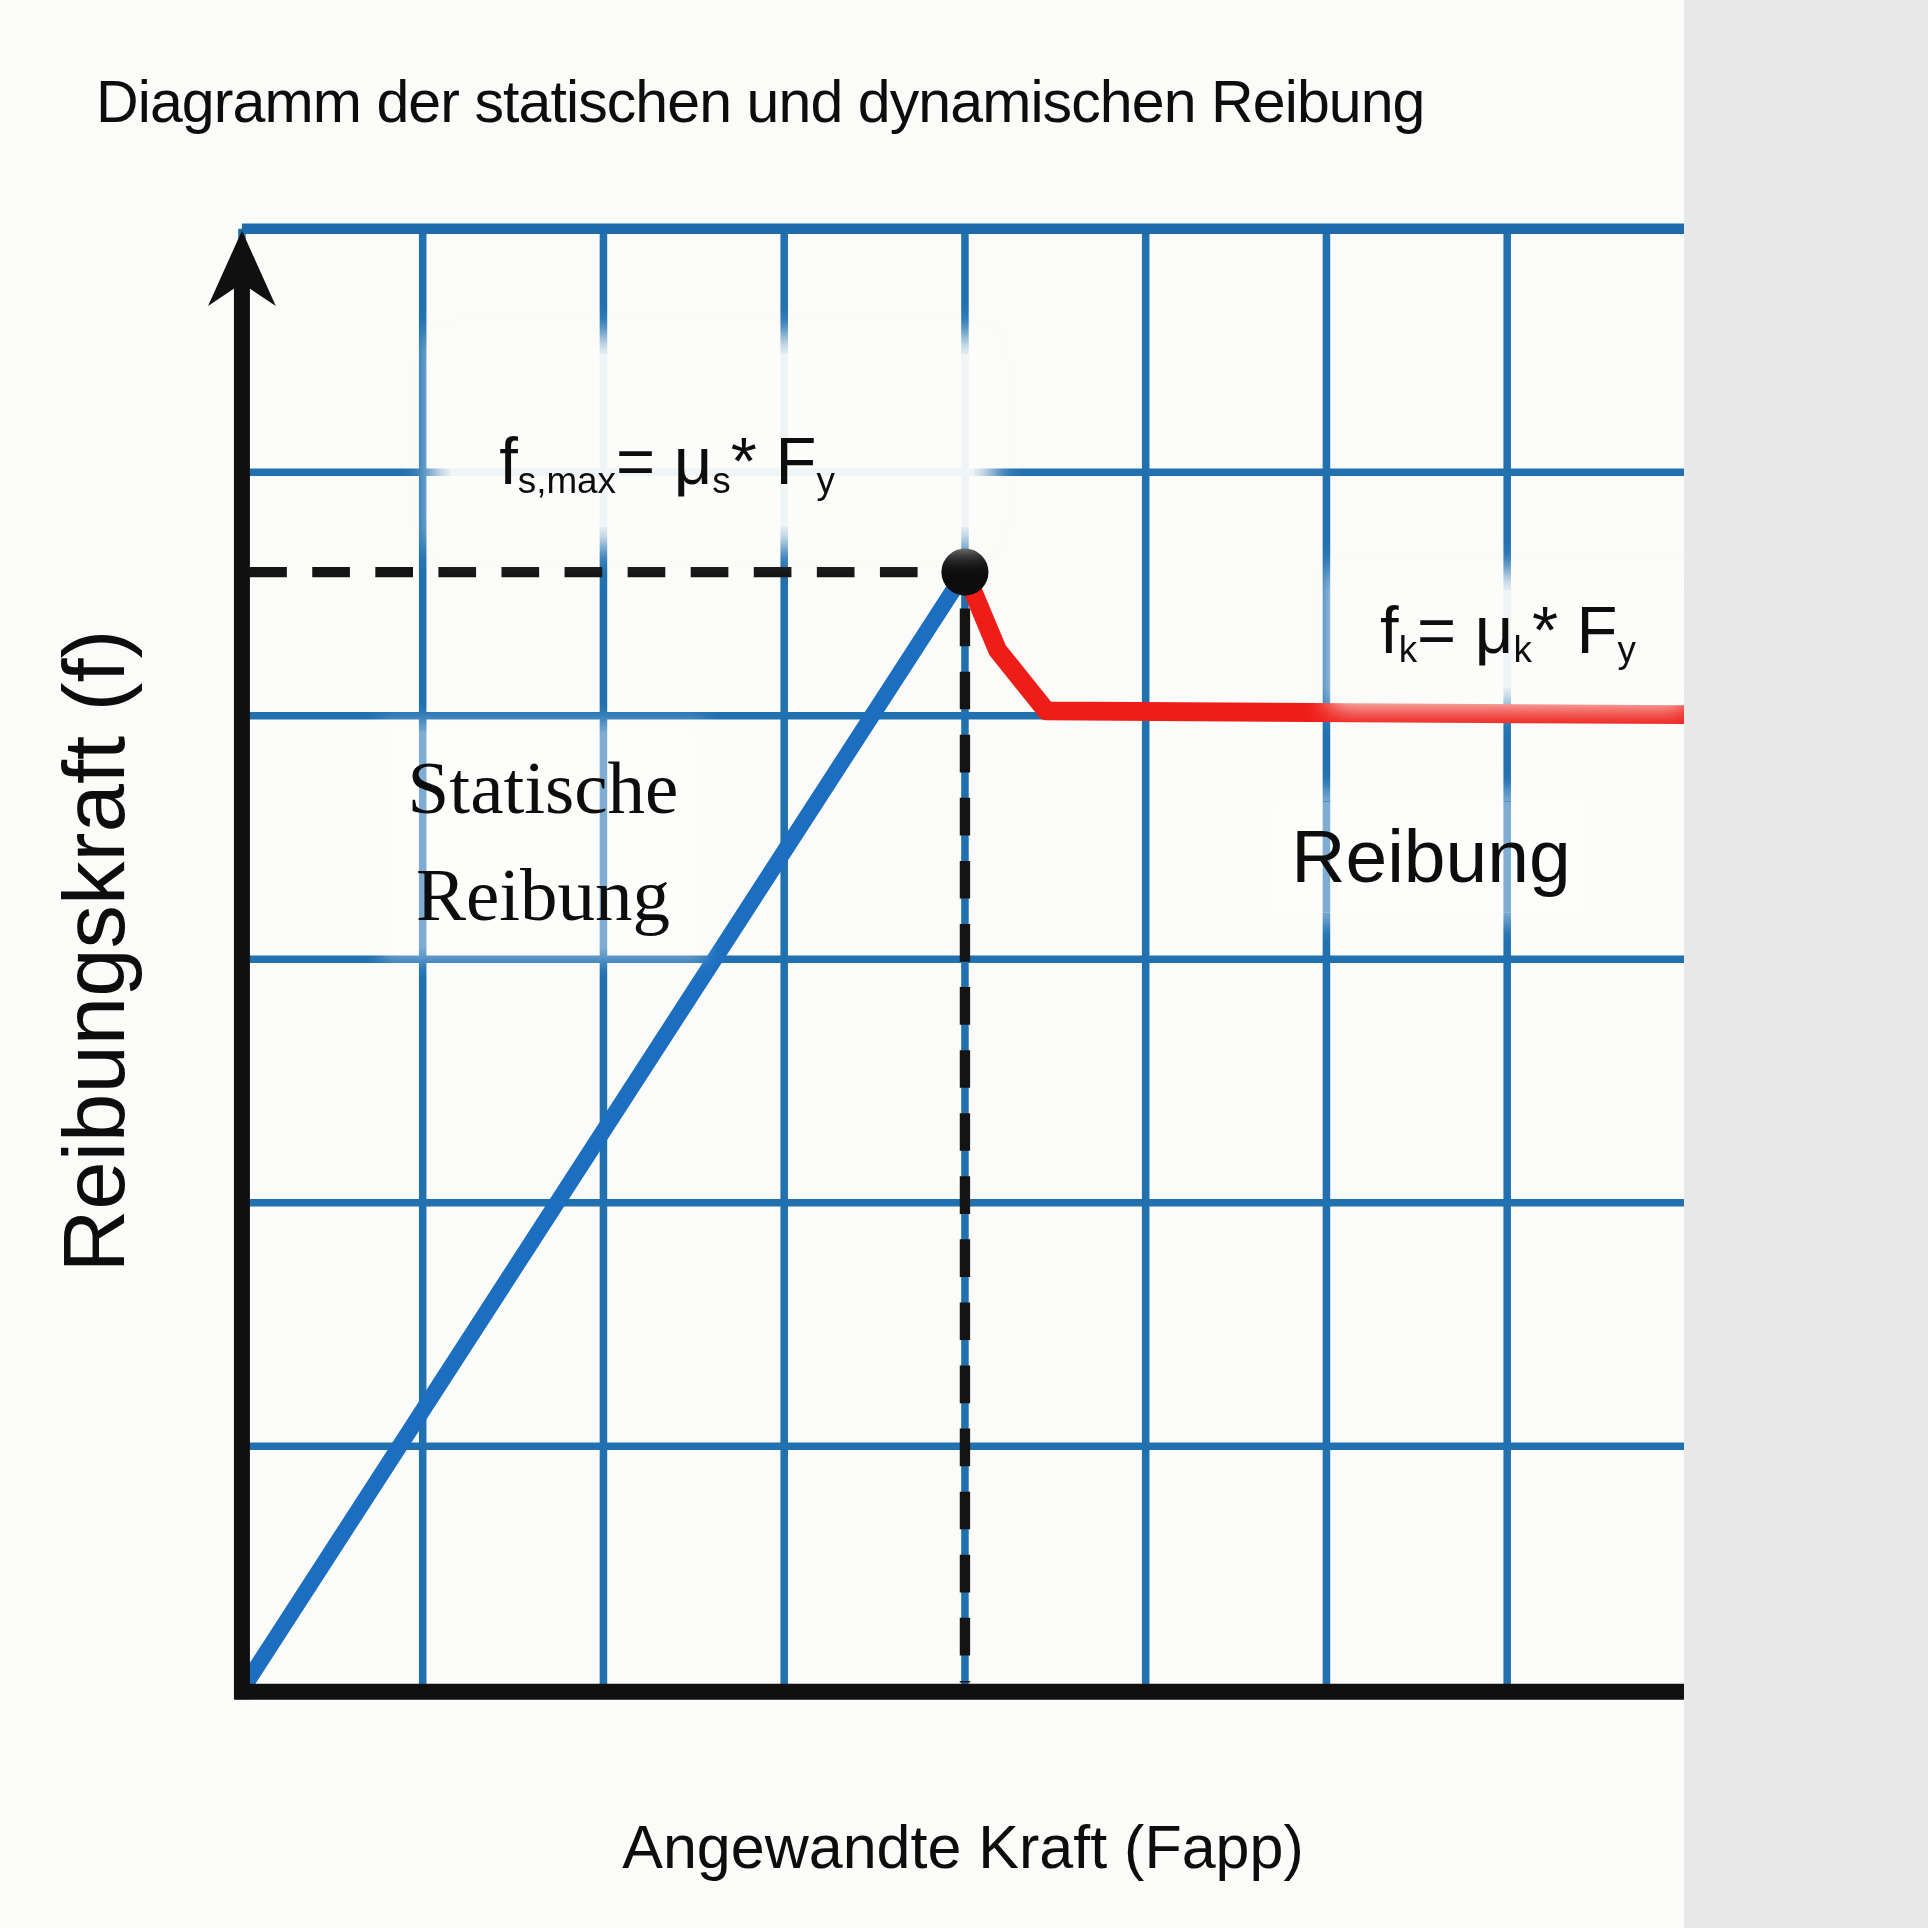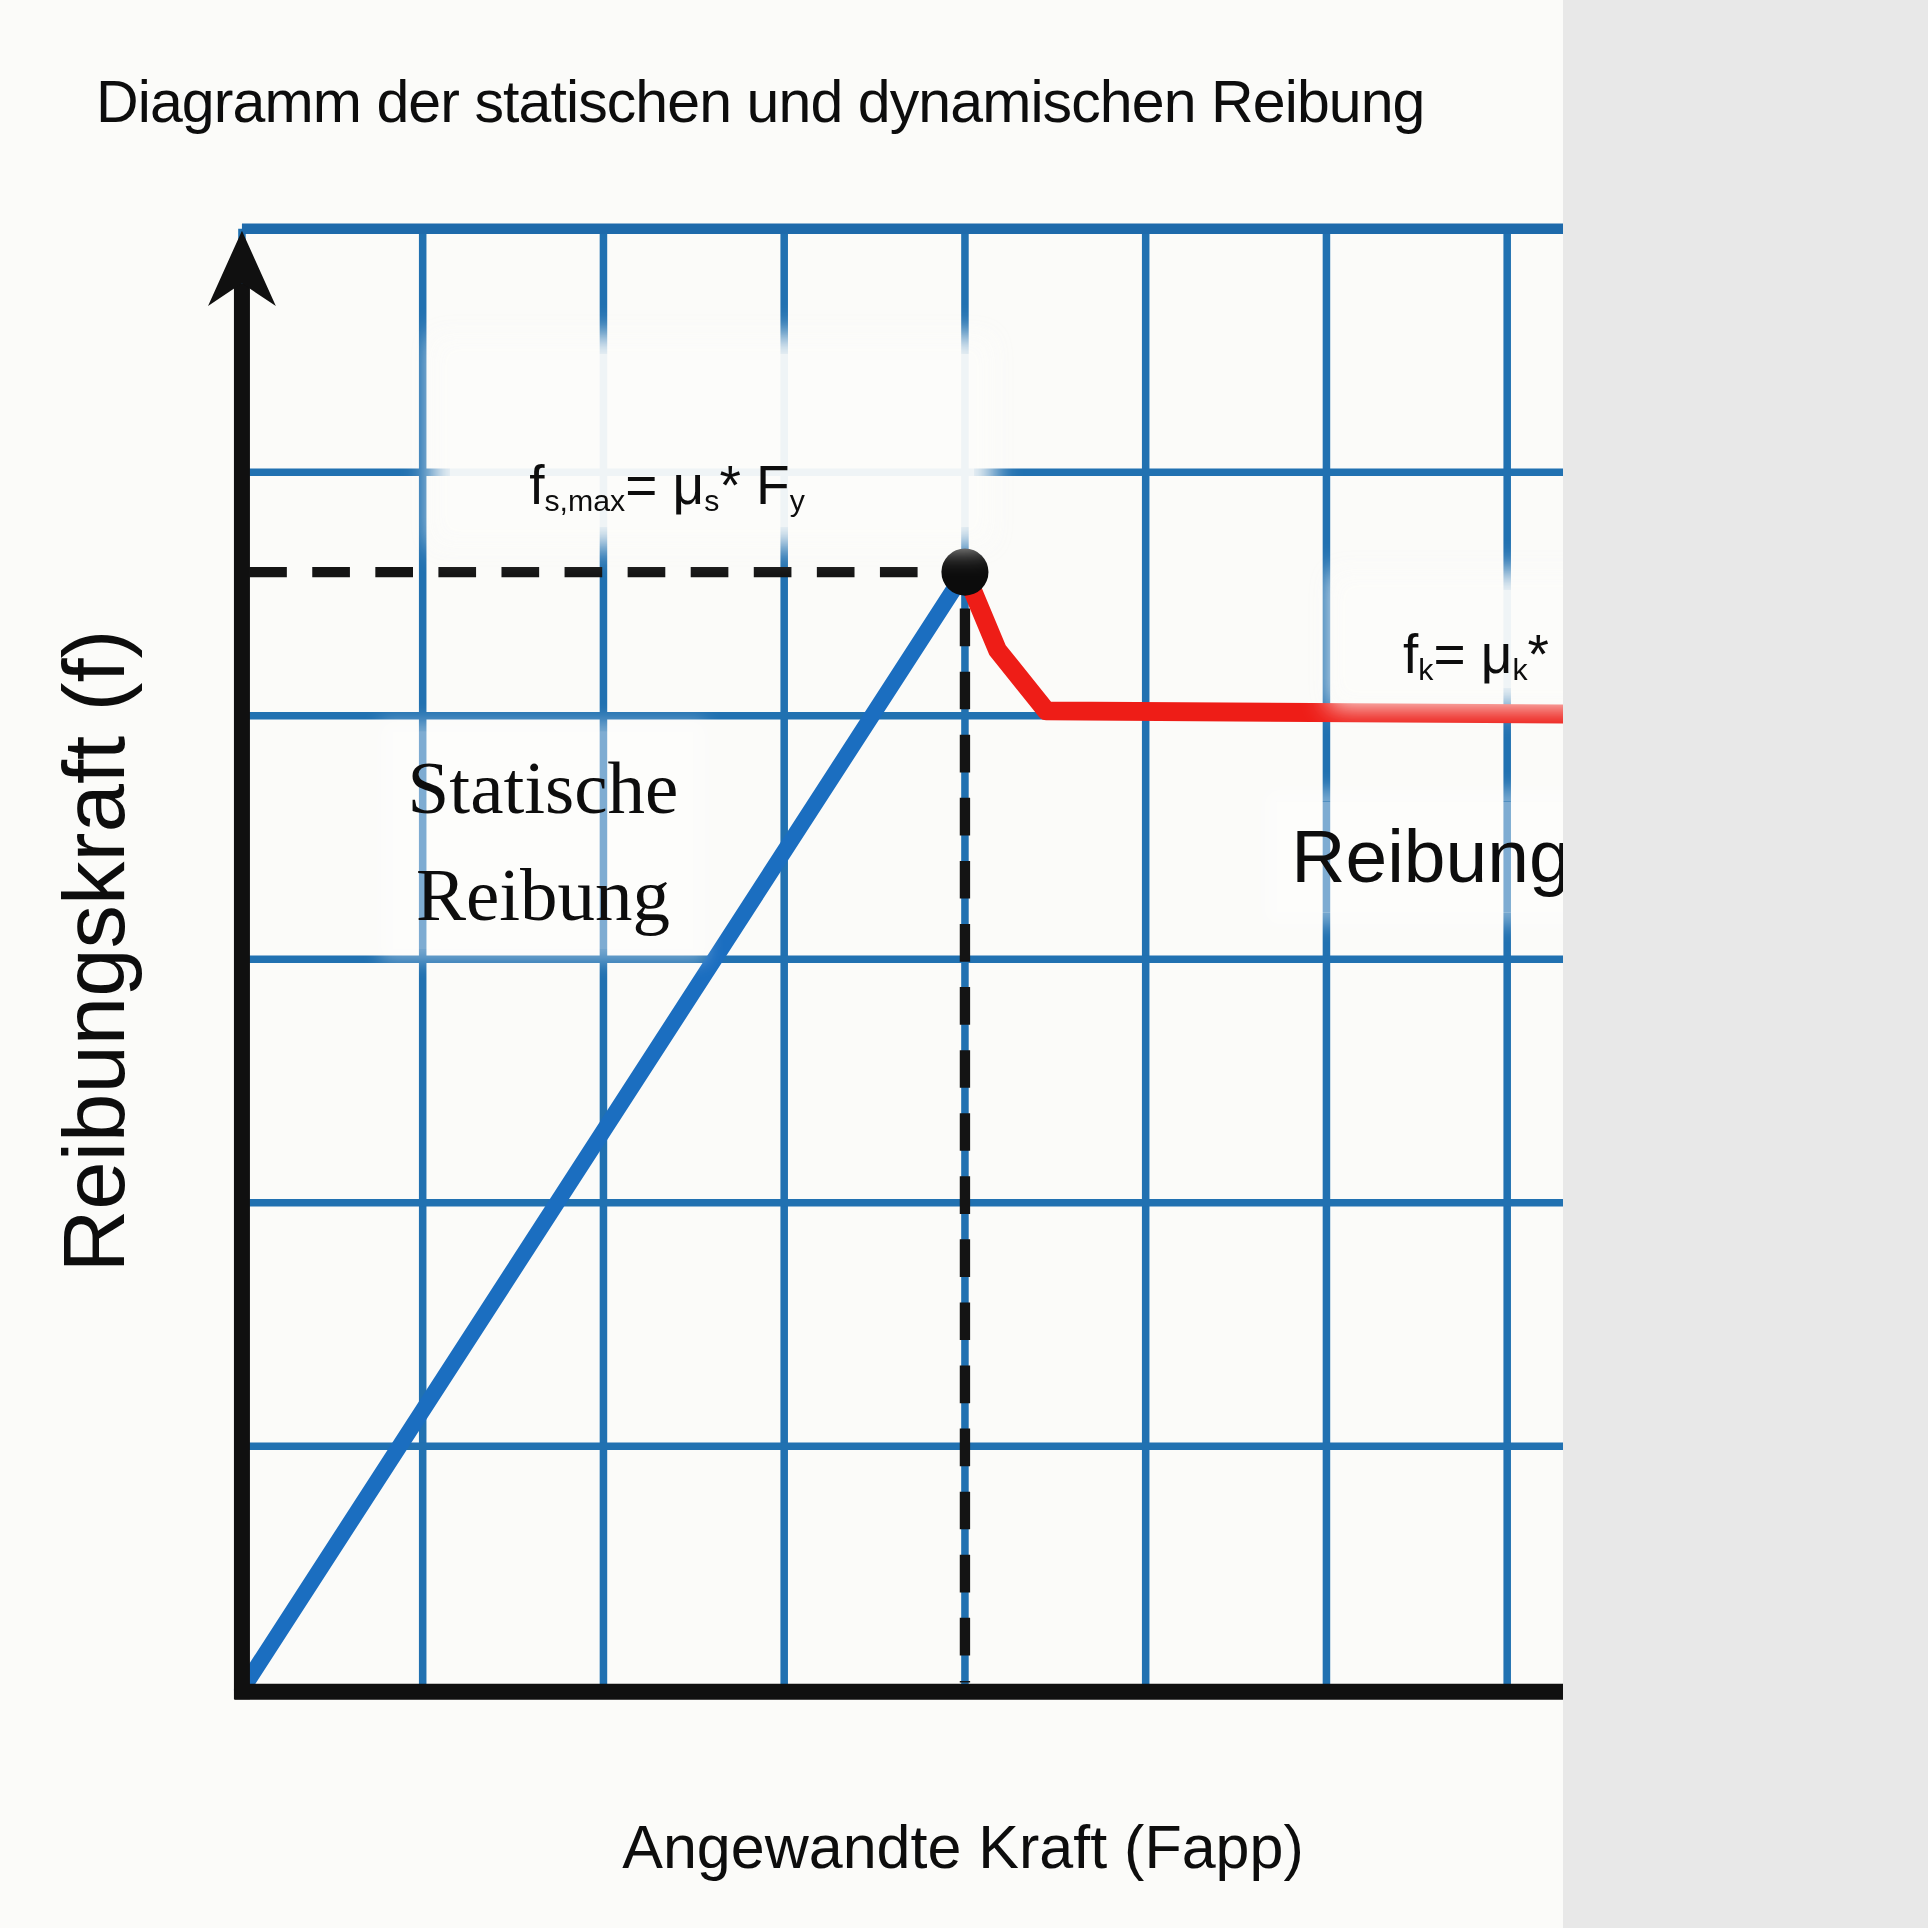--- a/index.html
+++ b/index.html
@@ -1,29 +1,29 @@
 <!DOCTYPE html>
 <html style="font-size:15px"><head>
 <meta charset="utf-8">
 <style>
   html,body{margin:0;padding:0;background:#e8e8e8;}
-  .canvas{position:relative;width:1563px;height:1928px;background:#fbfbf9;
+  .canvas{position:relative;width:1684px;height:1928px;background:#fbfbf9;
           font-family:"Liberation Sans",sans-serif;color:#0d0d0d;overflow:hidden;}
   .canvas svg{position:absolute;left:0;top:0;}
   .halo{position:absolute;background:rgba(252,252,250,0.94);
         box-shadow:0 0 24.5px 19px rgba(252,252,250,0.94);z-index:2;}
   .halo1{left:450px;top:354px;width:524px;height:173px;}
   .halo2{left:1348px;top:590px;width:320px;height:98px;}
   .txt{position:absolute;z-index:3;}
   .title{left:96px;top:68px;font-size:59px;letter-spacing:-0.9px;white-space:nowrap;}
   .xlabel{left:963px;top:1847px;transform:translate(-50%,-50%);
           font-size:61px;white-space:nowrap;}
   .ylabel{left:94px;top:951px;transform:translate(-50%,-50%) rotate(-90deg);
           font-size:87px;white-space:nowrap;}
-  .formula{transform:translate(-50%,-50%);font-size:55px;white-space:nowrap;margin-top:25px;}
+  .formula{transform:translate(-50%,-50%);font-size:67px;white-space:nowrap;}
   .formula span{white-space:pre;}
   .formula sub{font-size:0.55em;position:relative;top:0.24em;vertical-align:baseline;}
   .f1{left:667px;top:460px;}
   .f2{left:1508px;top:629px;}
   .region{transform:translate(-50%,-50%);font-size:75px;text-align:center;
           line-height:1.43;background:rgba(255,255,255,0.42);padding:1.9px 15px;
           box-shadow:0 0 17px 11.3px rgba(255,255,255,0.42);white-space:nowrap;}
   .r1{left:543px;top:841px;font-family:Liberation Serif, serif;}
   .r2{left:1431px;top:857px;}
 </style>

